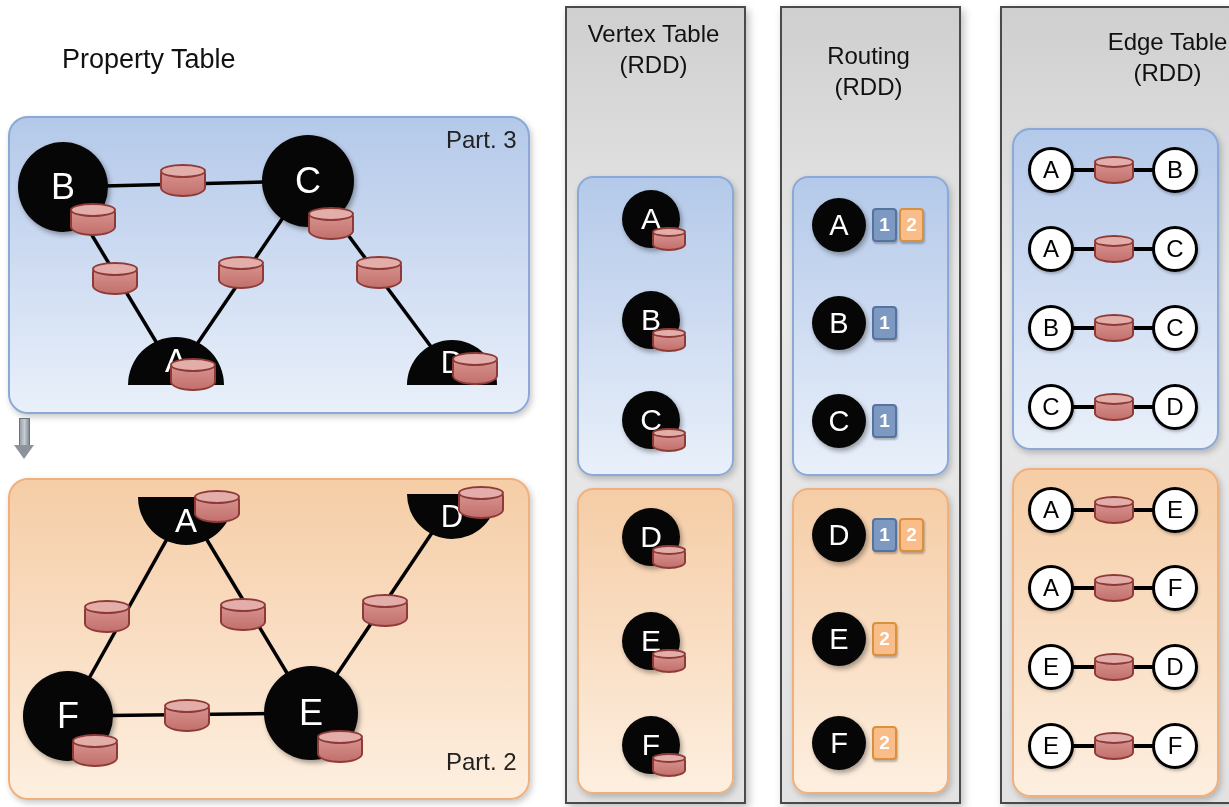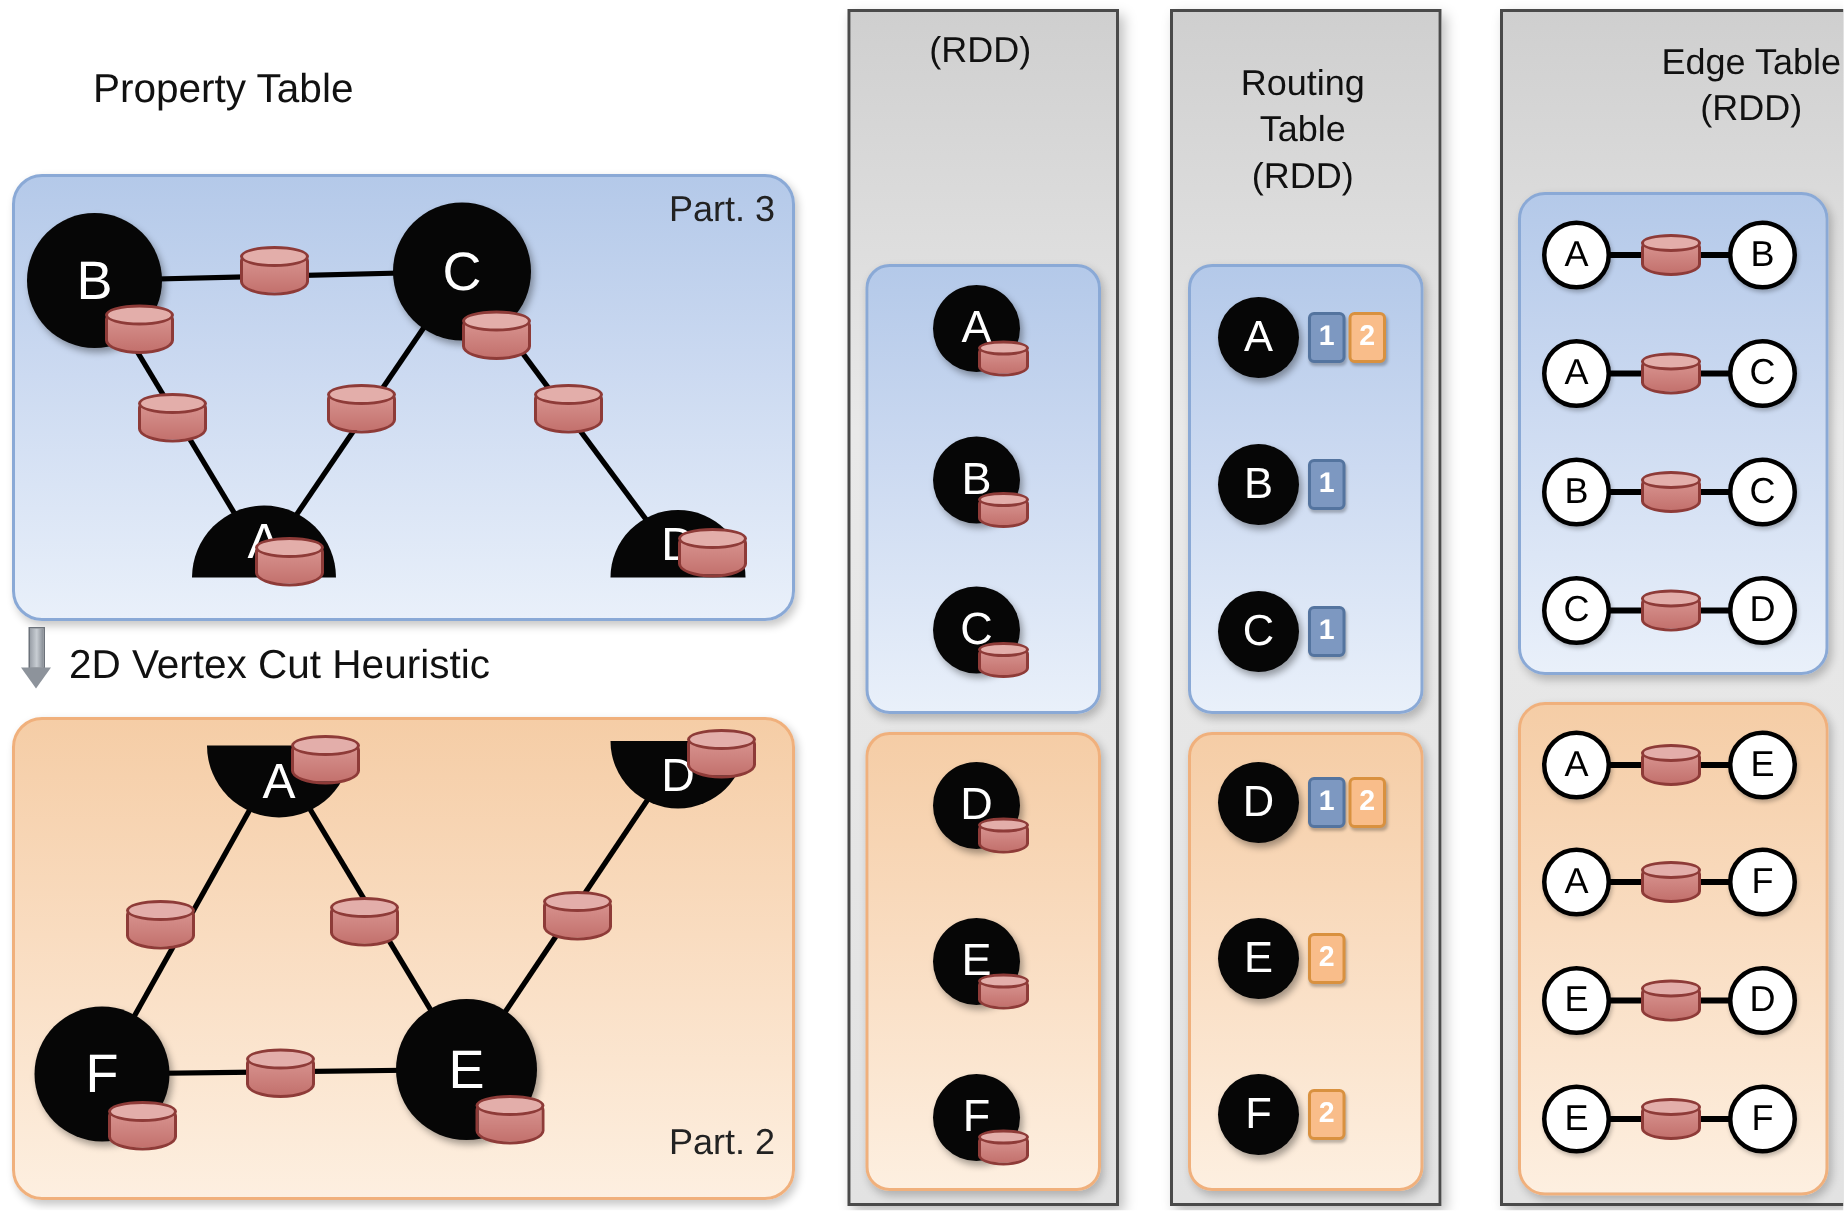--- a/index.html
+++ b/index.html
@@ -114,21 +114,20 @@
     </div>
   <div class="cyl" style="left:452px;top:352px;width:46px;height:33px;">
       <div class="cbody"></div>
       <div class="ctop"></div>
     </div>
 
   <div class="pencil" style="left:12px;top:418px;width:24px;height:44px;">
     <div class="shaft"></div>
       <div class="tip"></div>
   </div>
-  <div class="title" style="left:46px;top:428px;">2D Vertex Cut Heuristic</div>
 
   <div class="gnode bowl" style="left:138px;top:497px;width:96px;height:48px;font-size:33px;">A</div>
   <div class="gnode bowl" style="left:407px;top:494px;width:90px;height:45px;font-size:31px;">D</div>
   <div class="gnode full" style="left:23px;top:671px;width:90px;height:90px;">F</div>
   <div class="gnode full" style="left:264px;top:666px;width:94px;height:94px;">E</div>
 
   <div class="cyl" style="left:84px;top:600px;width:46px;height:33px;">
       <div class="cbody"></div>
       <div class="ctop"></div>
     </div>
@@ -157,20 +156,21 @@
       <div class="cbody"></div>
       <div class="ctop"></div>
     </div>
   <div class="cyl" style="left:317px;top:730px;width:46px;height:33px;">
       <div class="cbody"></div>
       <div class="ctop"></div>
     </div>
 
   <div class="column" style="left:565px;top:6px;width:177px;height:794px;"></div>
   <div class="hdr" style="left:565px;top:18px;width:177px;">
+    <div>Vertex Table</div>
     <div>(RDD)</div>
   </div>
 
   <div class="panel-blue" style="left:577px;top:176px;width:153px;height:296px;border-radius:16px;"></div>
   <div class="gnode full" style="left:622px;top:190px;width:58px;height:58px;font-size:30px;">A</div>
   <div class="cyl" style="left:652px;top:227px;width:34px;height:24px;">
       <div class="cbody"></div>
       <div class="ctop"></div>
     </div>
   <div class="gnode full" style="left:622px;top:291px;width:58px;height:58px;font-size:30px;">B</div>
@@ -197,21 +197,20 @@
     </div>
   <div class="gnode full" style="left:622px;top:716px;width:58px;height:58px;font-size:30px;">F</div>
   <div class="cyl" style="left:652px;top:753px;width:34px;height:24px;">
       <div class="cbody"></div>
       <div class="ctop"></div>
     </div>
 
   <div class="column" style="left:780px;top:6px;width:177px;height:794px;"></div>
   <div class="hdr" style="left:780px;top:4px;width:177px;margin-top:36px;">
     <div>Routing</div>
-    <div>Table</div>
     <div>(RDD)</div>
   </div>
 
   <div class="panel-blue" style="left:792px;top:176px;width:153px;height:296px;border-radius:16px;"></div>
   <div class="gnode full" style="left:812px;top:198px;width:54px;height:54px;font-size:29px;">A</div>
   <div class="badge blue" style="left:872px;top:208px;">1</div>
   <div class="badge orange" style="left:899px;top:208px;">2</div>
   <div class="gnode full" style="left:812px;top:296px;width:54px;height:54px;font-size:29px;">B</div>
   <div class="badge blue" style="left:872px;top:306px;">1</div>
   <div class="gnode full" style="left:812px;top:394px;width:54px;height:54px;font-size:29px;">C</div>

